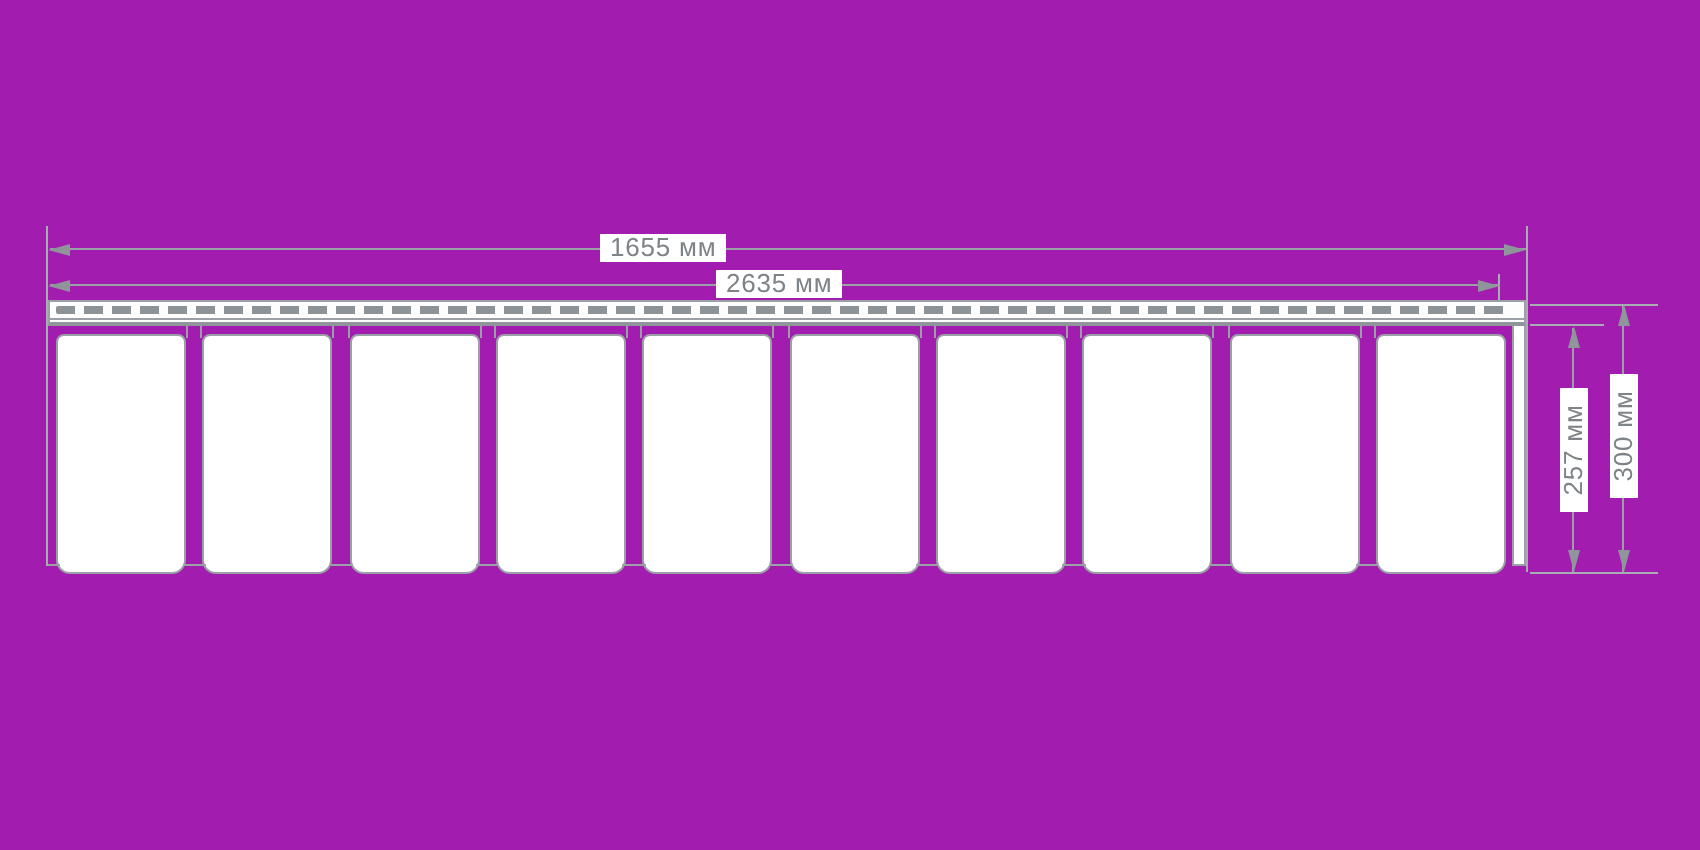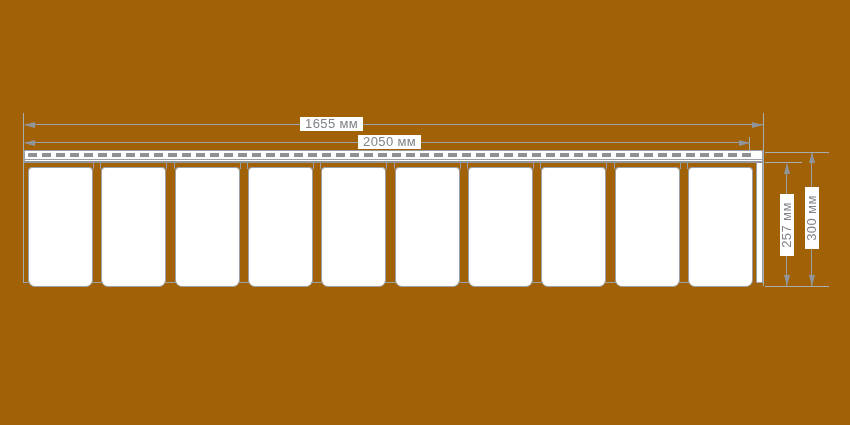--- a/index.html
+++ b/index.html
@@ -1,19 +1,19 @@
 <!DOCTYPE html>
 <html><head>
 <meta charset="utf-8">
 <style>
   html,body{margin:0;padding:0;background:#ffffff;}
   #stage{
     position:relative;
     width:850px;height:425px;
-    background:#a16207;
+    background:#a21caf;
     font-family:"Liberation Sans","DejaVu Sans",sans-serif;
     overflow:hidden;
   }
   
   .hline{position:absolute;height:1px;background:#9aa0a5;}
   .vline{position:absolute;width:1px;background:#9aa0a5;}
   .vline.ext, .hline.ext{background:#a8adb2;}
   
   .dim-label{
     position:absolute;
@@ -106,21 +106,21 @@
   <div class="hline ext" style="left:765px;top:286px;width:64px;"></div>
 
   <div class="hline" style="left:25px;top:124px;width:738px;"></div>
   <div class="arr left" style="left:24px;top:121.5px;"></div>
   <div class="arr right" style="left:752px;top:121.5px;"></div>
   <div class="dim-label" style="left:300px;top:117px;">1655 мм</div>
 
   <div class="hline" style="left:25px;top:142px;width:725px;"></div>
   <div class="arr left" style="left:24px;top:139.5px;"></div>
   <div class="arr right" style="left:739px;top:139.5px;"></div>
-  <div class="dim-label" style="left:358px;top:135px;">2050 мм</div>
+  <div class="dim-label" style="left:358px;top:135px;">2635 мм</div>
 
   <div class="nail-hem">
     <div class="nail-slots"></div>
     <div class="hem-midline"></div>
   </div>
 
   <div>
       <div class="tile" style="left: 28px;"></div>
       <div class="tile" style="left: 101.33px;"></div>
       <div class="tile" style="left: 174.66px;"></div>

